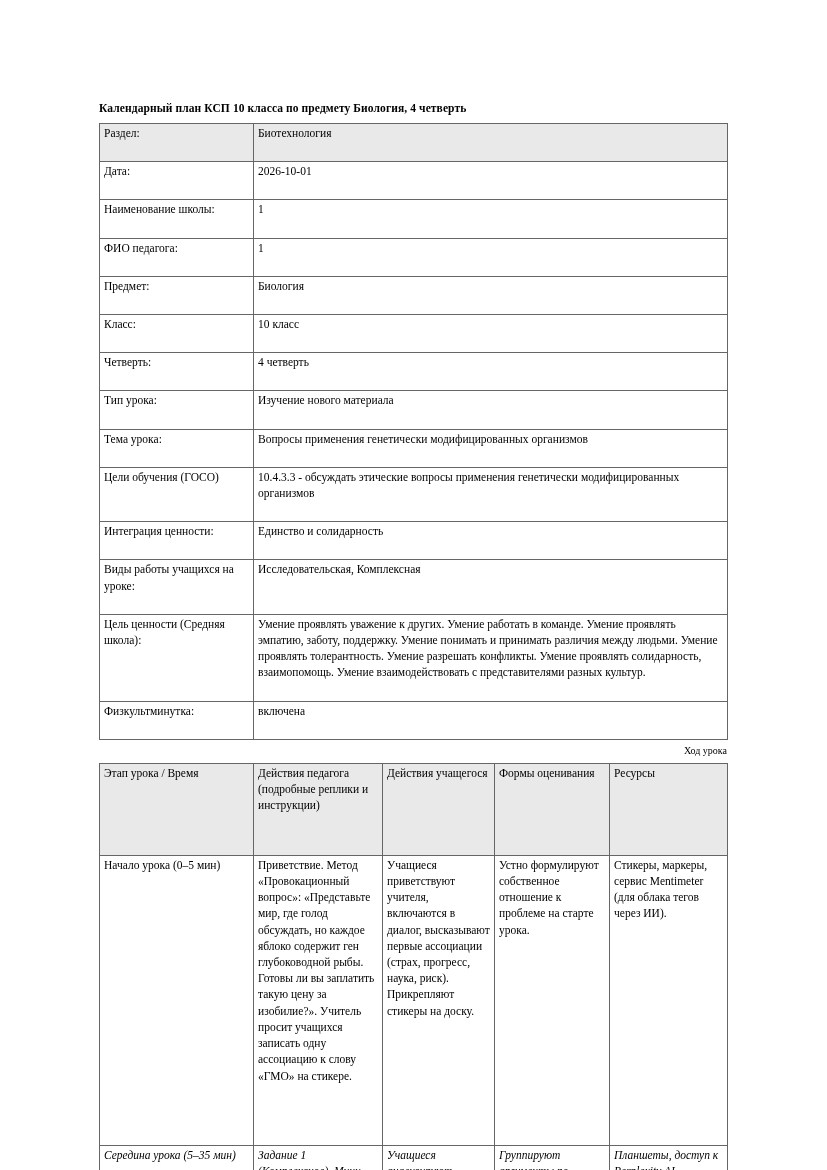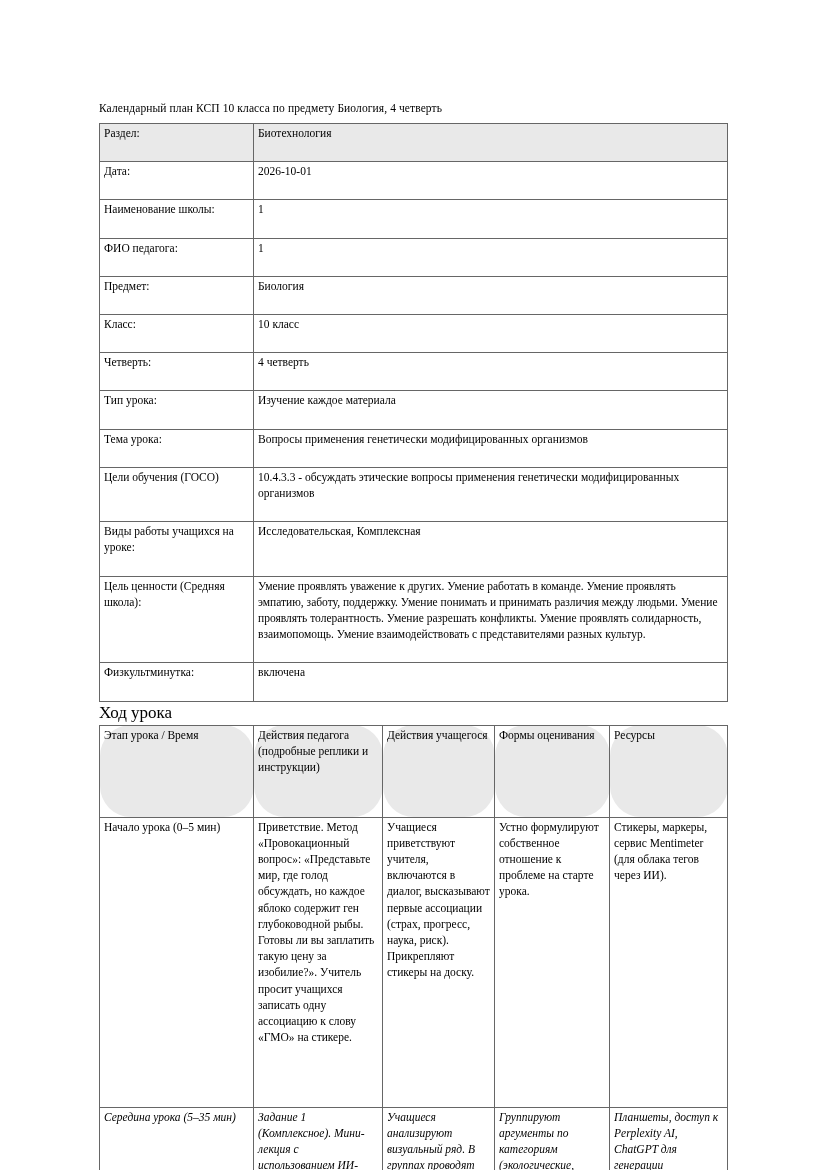--- a/index.html
+++ b/index.html
@@ -26,27 +26,28 @@
   .content {
     position: absolute;
     left: 99px;
     top: 100px;
     width: 628px;
   }
   .doc-title {
     font-size: 11.5px;
     line-height: 16px;
     margin: 0 0 7px 0;
-    font-weight: normal;
+    font-weight: bold;
     letter-spacing: 0.1px;
   }
   .section-label {
-    font-size: 17px;
+    font-size: 10px;
     line-height: 16px;
     margin: 3px 0 4px 0;
+    text-align: right;
   }
   table.doc-table {
     border-collapse: collapse;
     width: 628px;
     table-layout: fixed;
     font-size: 11.5px;
   }
   table.doc-table td,
   table.doc-table th {
     border: 1px solid #666666;
@@ -64,21 +65,21 @@
   #info-table col.c-value { width: 474px; }
   #info-table tr.shaded td { background: #e9e9e9; }
 
   
   #flow-table col.c1 { width: 154px; }
   #flow-table col.c2 { width: 129px; }
   #flow-table col.c3 { width: 112px; }
   #flow-table col.c4 { width: 115px; }
   #flow-table col.c5 { width: 118px; }
   #flow-table thead td { background: #e9e9e9; }
-  #flow-table thead td { height: 70px; border-radius: 31px; }
+  #flow-table thead td { height: 70px; }
   .clip-row td {
     height: 268px;
   }
   .clip-row-2 td {
     height: 272px;
     font-style: italic;
   }
   .overflow-cell {
     overflow: hidden;
     margin-top: 20px;
@@ -121,29 +122,33 @@
         <tr>
           <td>Класс:</td>
           <td>10 класс</td>
         </tr>
         <tr>
           <td>Четверть:</td>
           <td>4 четверть</td>
         </tr>
         <tr>
           <td>Тип урока:</td>
-          <td>Изучение каждое материала</td>
+          <td>Изучение нового материала</td>
         </tr>
         <tr>
           <td>Тема урока:</td>
           <td>Вопросы применения генетически модифицированных организмов</td>
         </tr>
         <tr>
           <td>Цели обучения (ГОСО)</td>
           <td>10.4.3.3 - обсуждать этические вопросы применения генетически модифицированных организмов</td>
+        </tr>
+        <tr>
+          <td>Интеграция ценности:</td>
+          <td>Единство и солидарность</td>
         </tr>
         <tr>
           <td>Виды работы учащихся на уроке:</td>
           <td>Исследовательская, Комплексная</td>
         </tr>
         <tr>
           <td>Цель ценности (Средняя школа):</td>
           <td>Умение проявлять уважение к других. Умение работать в команде. Умение проявлять эмпатию, заботу, поддержку. Умение понимать и принимать различия между людьми. Умение проявлять толерантность. Умение разрешать конфликты. Умение проявлять солидарность, взаимопомощь. Умение взаимодействовать с представителями разных культур.</td>
         </tr>
         <tr>

